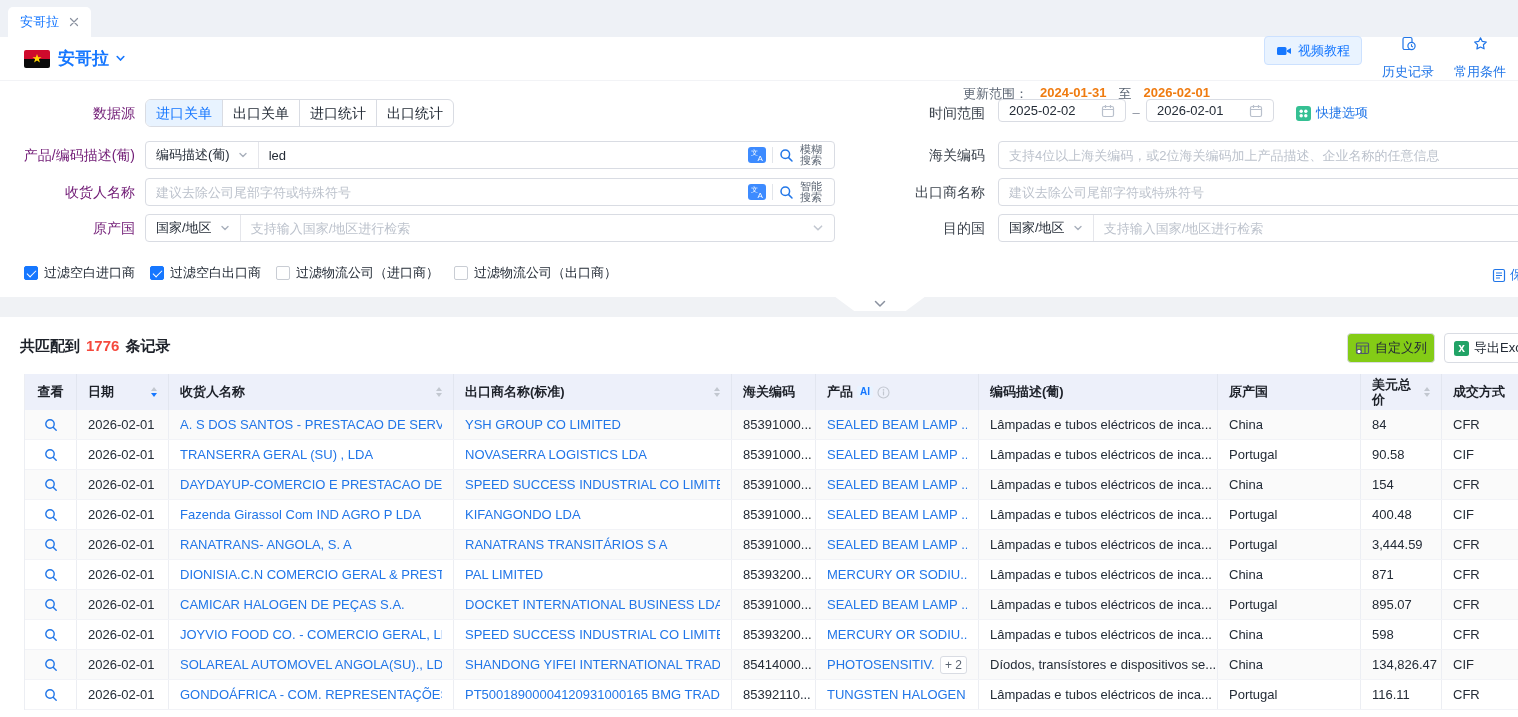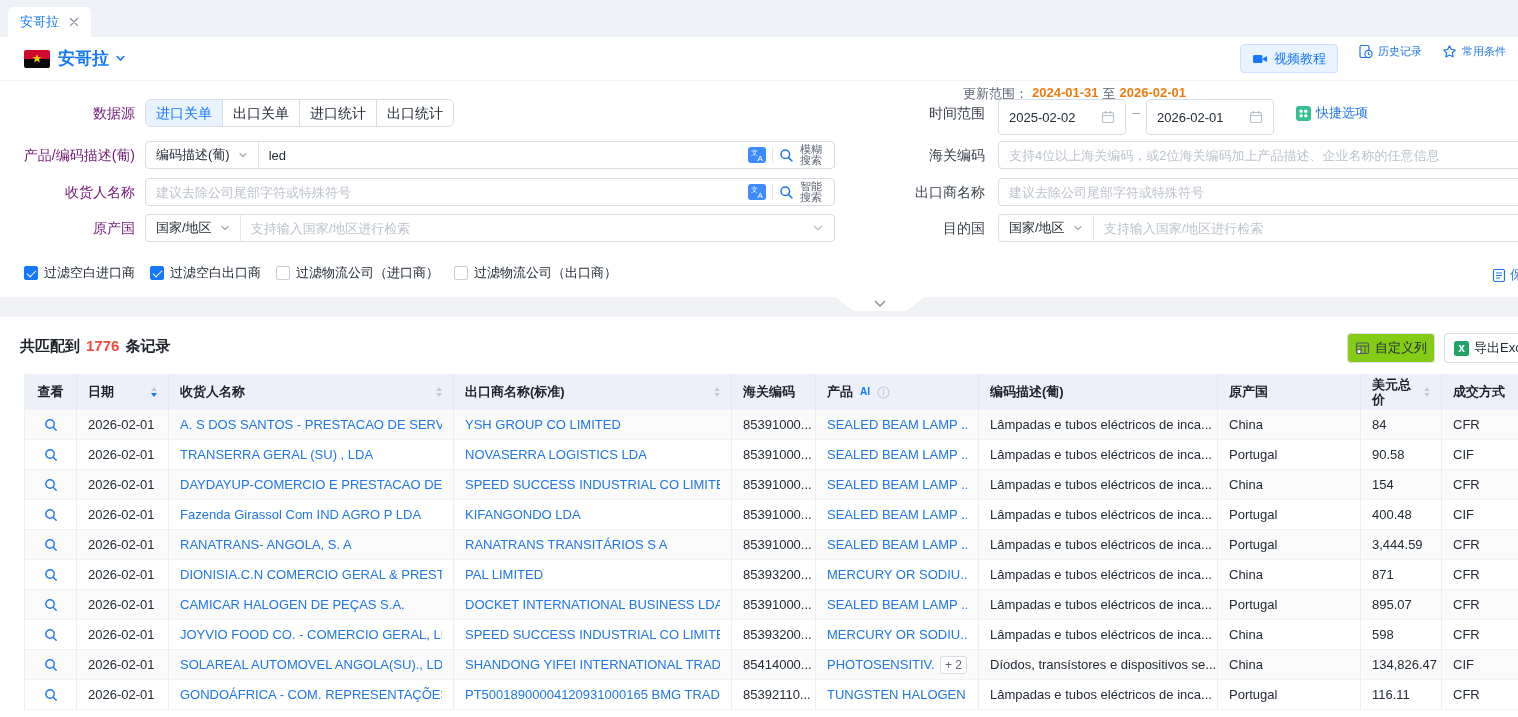--- a/index.html
+++ b/index.html
@@ -16,38 +16,38 @@
   .appbar { height:44px; background:#fff; display:flex; align-items:center; padding:0 12px 0 24px;
     border-bottom:1px solid #f2f3f6; }
   .flag { position:relative; width:26px; height:18px; border-radius:2px; overflow:hidden;
     background:linear-gradient(#cf0a2c 50%, #0a0a0a 50%); flex:0 0 auto; }
   .flag svg { position:absolute; left:8px; top:4px; }
   .country { font-size:17px; font-weight:bold; color:#1677ff; margin-left:8px; }
   .appbar .chev { margin-left:6px; }
   .appbar-right { margin-left:auto; display:flex; align-items:flex-start; gap:20px; }
   .btn-video { display:flex; align-items:center; gap:6px; height:29px; padding:0 11px;
     background:#e9f3ff; border:1px solid #cce1ff; border-radius:4px; font-size:13px; color:#1677ff; cursor:pointer; }
-  .btn-plain { display:flex; align-items:center; gap:5px; background:none; border:none;
-    font-size:11px; color:#2176e8; cursor:pointer; }
+  .btn-plain { display:flex; align-items:center; gap:12px; background:none; border:none;
+    font-size:13px; color:#2176e8; cursor:pointer;flex-direction:column; }
 
   
   .filter-panel { position:relative; height:216px; background:#fff; }
   .flabel { position:absolute; left:0; width:135px; text-align:right; font-size:14px; color:#701a75; line-height:28px; }
   .flabel-r { position:absolute; left:862px; width:123px; text-align:right; font-size:14px; color:#3c434d; line-height:28px; }
 
-  .update-range { position:absolute; top:4px; left:963px; font-size:13px; color:#5a6472; display:flex; gap:4px; }
+  .update-range { position:absolute; top:4px; left:963px; font-size:13px; color:#5a6472; display:flex; gap:12px; }
   .update-range b { color:#ef7b10; }
 
   .seg-group { position:absolute; top:18px; left:145px; display:flex; height:28px;
     border:1px solid #d9dce3; border-radius:6px; background:#fff; overflow:hidden; }
   .seg { padding:0 10px; line-height:26px; font-size:14px; color:#232b36; cursor:pointer; border-left:1px solid #d9dce3; }
   .seg:first-child { border-left:none; }
   .seg.active { background:#e8f3ff; color:#1677ff; }
 
-  .date-box { position:absolute; top:18px; height:36px; border:1px solid #d9dce3; border-radius:4px;
+  .date-box { position:absolute; top:18px; height:23px; border:1px solid #d9dce3; border-radius:4px;
     background:#fff; display:flex; align-items:center; padding:0 8px 0 10px; }
   .date-box input { border:none; outline:none; width:92px; font-size:13px; color:#232b36; background:transparent;
     font-family:inherit; }
   .date-dash { position:absolute; top:18px; left:1128px; width:16px; text-align:center; line-height:28px; color:#8a919f; font-size:13px; }
   .quick-opt { position:absolute; top:18px; left:1296px; height:28px; display:flex; align-items:center; gap:5px;
     font-size:13px; color:#2176e8; cursor:pointer; }
 
   .combo { position:absolute; height:28px; border:1px solid #d9dce3; border-radius:4px; background:#fff;
     display:flex; align-items:center; }
   .combo-select { display:flex; align-items:center; gap:8px; padding:0 10px; height:100%;

